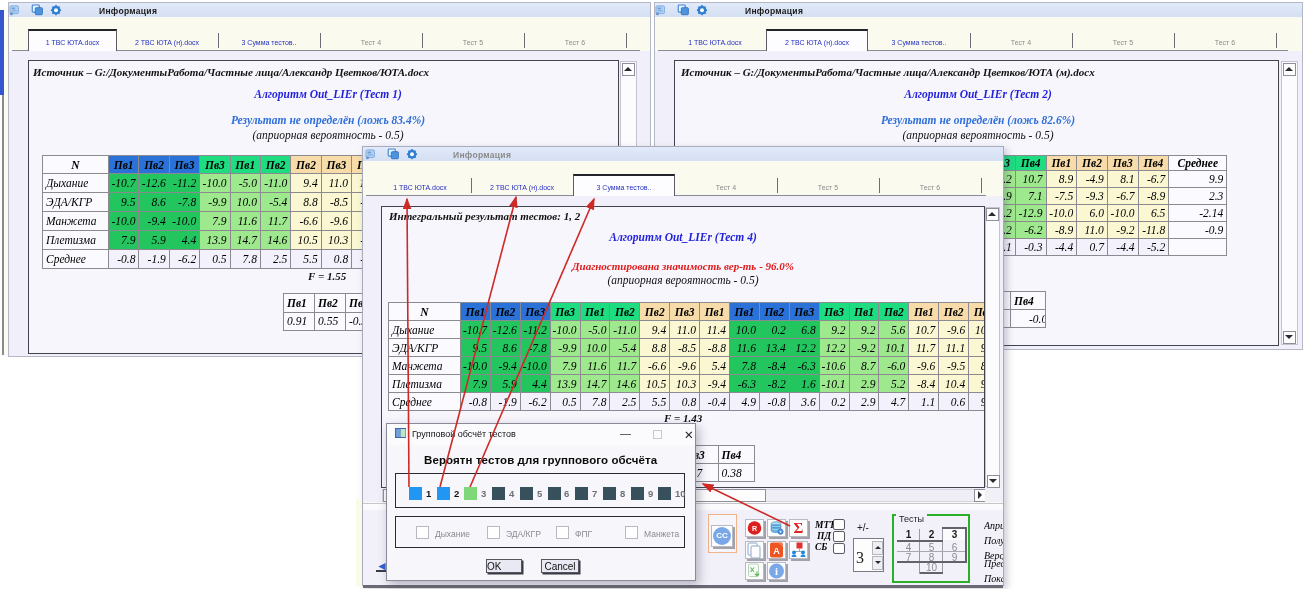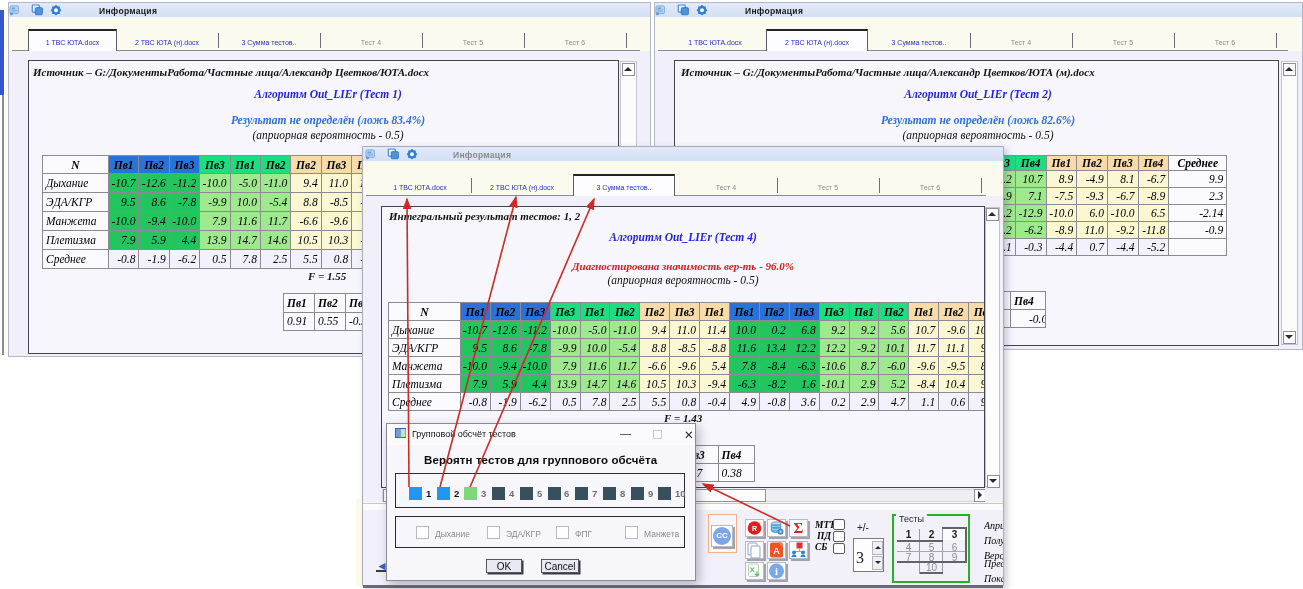--- a/index.html
+++ b/index.html
@@ -735,21 +735,21 @@
     <div class="abs" style="left:675px;top:488px;font:bold 9.5px 'Liberation Sans';color:#6e6e78;">10</div>
     <div class="abs" style="left:395px;top:516px;width:290px;height:32px;border:1.5px solid #2a2a34;background:#f7f7fb;"></div>
     <div class="abs" style="left:416px;top:526px;width:13px;height:13px;background:#fefefe;border:1px solid #b9b9c2;"></div>
     <div class="abs" style="left:435px;top:529px;font-size:8.5px;color:#8a8a92;">Дыхание</div>
     <div class="abs" style="left:487px;top:526px;width:13px;height:13px;background:#fefefe;border:1px solid #b9b9c2;"></div>
     <div class="abs" style="left:506px;top:529px;font-size:8.5px;color:#8a8a92;">ЭДА/КГР</div>
     <div class="abs" style="left:556px;top:526px;width:13px;height:13px;background:#fefefe;border:1px solid #b9b9c2;"></div>
     <div class="abs" style="left:575px;top:529px;font-size:8.5px;color:#8a8a92;">ФПГ</div>
     <div class="abs" style="left:625px;top:526px;width:13px;height:13px;background:#fefefe;border:1px solid #b9b9c2;"></div>
     <div class="abs" style="left:644px;top:529px;font-size:8.5px;color:#8a8a92;">Манжета</div>
-    <div class="abs" style="left:486px;top:559px;width:36px;height:14px;background:#e9e9f4;border:1px solid #55555f;box-shadow:1.5px 1.5px 0 0 #3a3a44;font-size:10px;color:#111;text-align:center;line-height:13px;">OK</div>
+    <div class="abs" style="left:486px;top:559px;width:36px;height:14px;background:#e9e9f4;border:1px solid #55555f;box-shadow:1.5px 1.5px 0 0 #3a3a44;font-size:10px;color:#111;line-height:13px;">OK</div>
     <div class="abs" style="left:541px;top:559px;width:38px;height:14px;background:#e9e9f4;border:1px solid #55555f;box-shadow:1.5px 1.5px 0 0 #3a3a44;font-size:10px;color:#111;text-align:center;line-height:13px;">Cancel</div>
   </div>
 <svg class="arrow-svg" width="1303" height="589" viewBox="0 0 1303 589">
 <defs>
       <marker id="ah" markerWidth="8" markerHeight="6" refX="6.5" refY="2.75" orient="auto">
 <path d="M0,0 L7.5,2.75 L0,5.5 z" fill="#cd2a26"></path>
       </marker>
     </defs>
 <line x1="409" y1="487" x2="407" y2="199" stroke="#cd2a26" stroke-width="1.6" marker-end="url(#ah)"></line>
 <line x1="440" y1="487" x2="516" y2="197" stroke="#cd2a26" stroke-width="1.6" marker-end="url(#ah)"></line>

